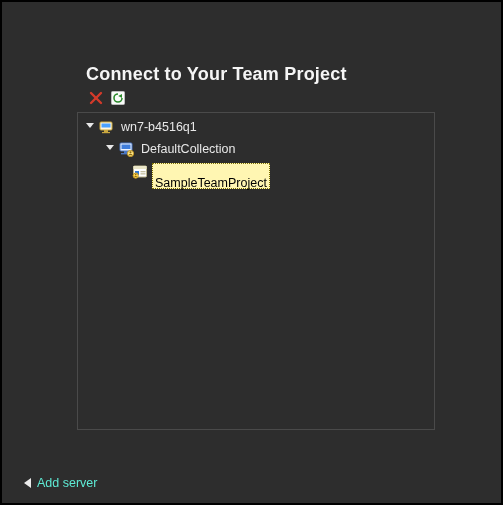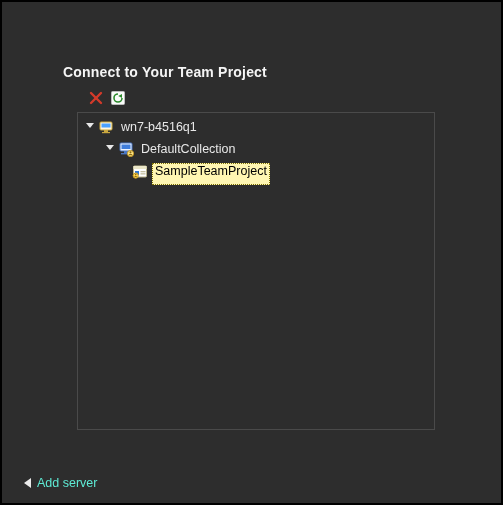--- a/index.html
+++ b/index.html
@@ -15,23 +15,23 @@
     position: absolute;
     left: 2px;
     top: 2px;
     width: 499px;
     height: 501px;
     background: #2d2d2d;
     color: #ddd;
   }
   .title {
     position: absolute;
-    left: 61px;
+    left: 84px;
     top: 62px;
-    font-size: 14px;
+    font-size: 18px;
     font-weight: 600;
     color: #f5f5f5;
     letter-spacing: 0.2px;
   }
   .toolbar {
     position: absolute;
     left: 86px;
     top: 86px;
     height: 20px;
     display: flex;
@@ -69,21 +69,21 @@
     justify-content: center;
     flex: 0 0 auto;
   }
   .row .lbl {
     padding: 1px 3px;
   }
   .row.sel .lbl {
     background: #fff6b2;
     color: #000;
     border: 1px dotted #7a6e00;
-    padding: 0px 2px;
+    padding: 12px 2px;
   }
   .indent1 { padding-left: 6px; }
   .indent2 { padding-left: 26px; }
   .indent3 { padding-left: 54px; }
   .footer {
     position: absolute;
     left: 0;
     bottom: 0;
     width: 100%;
     height: 34px;

